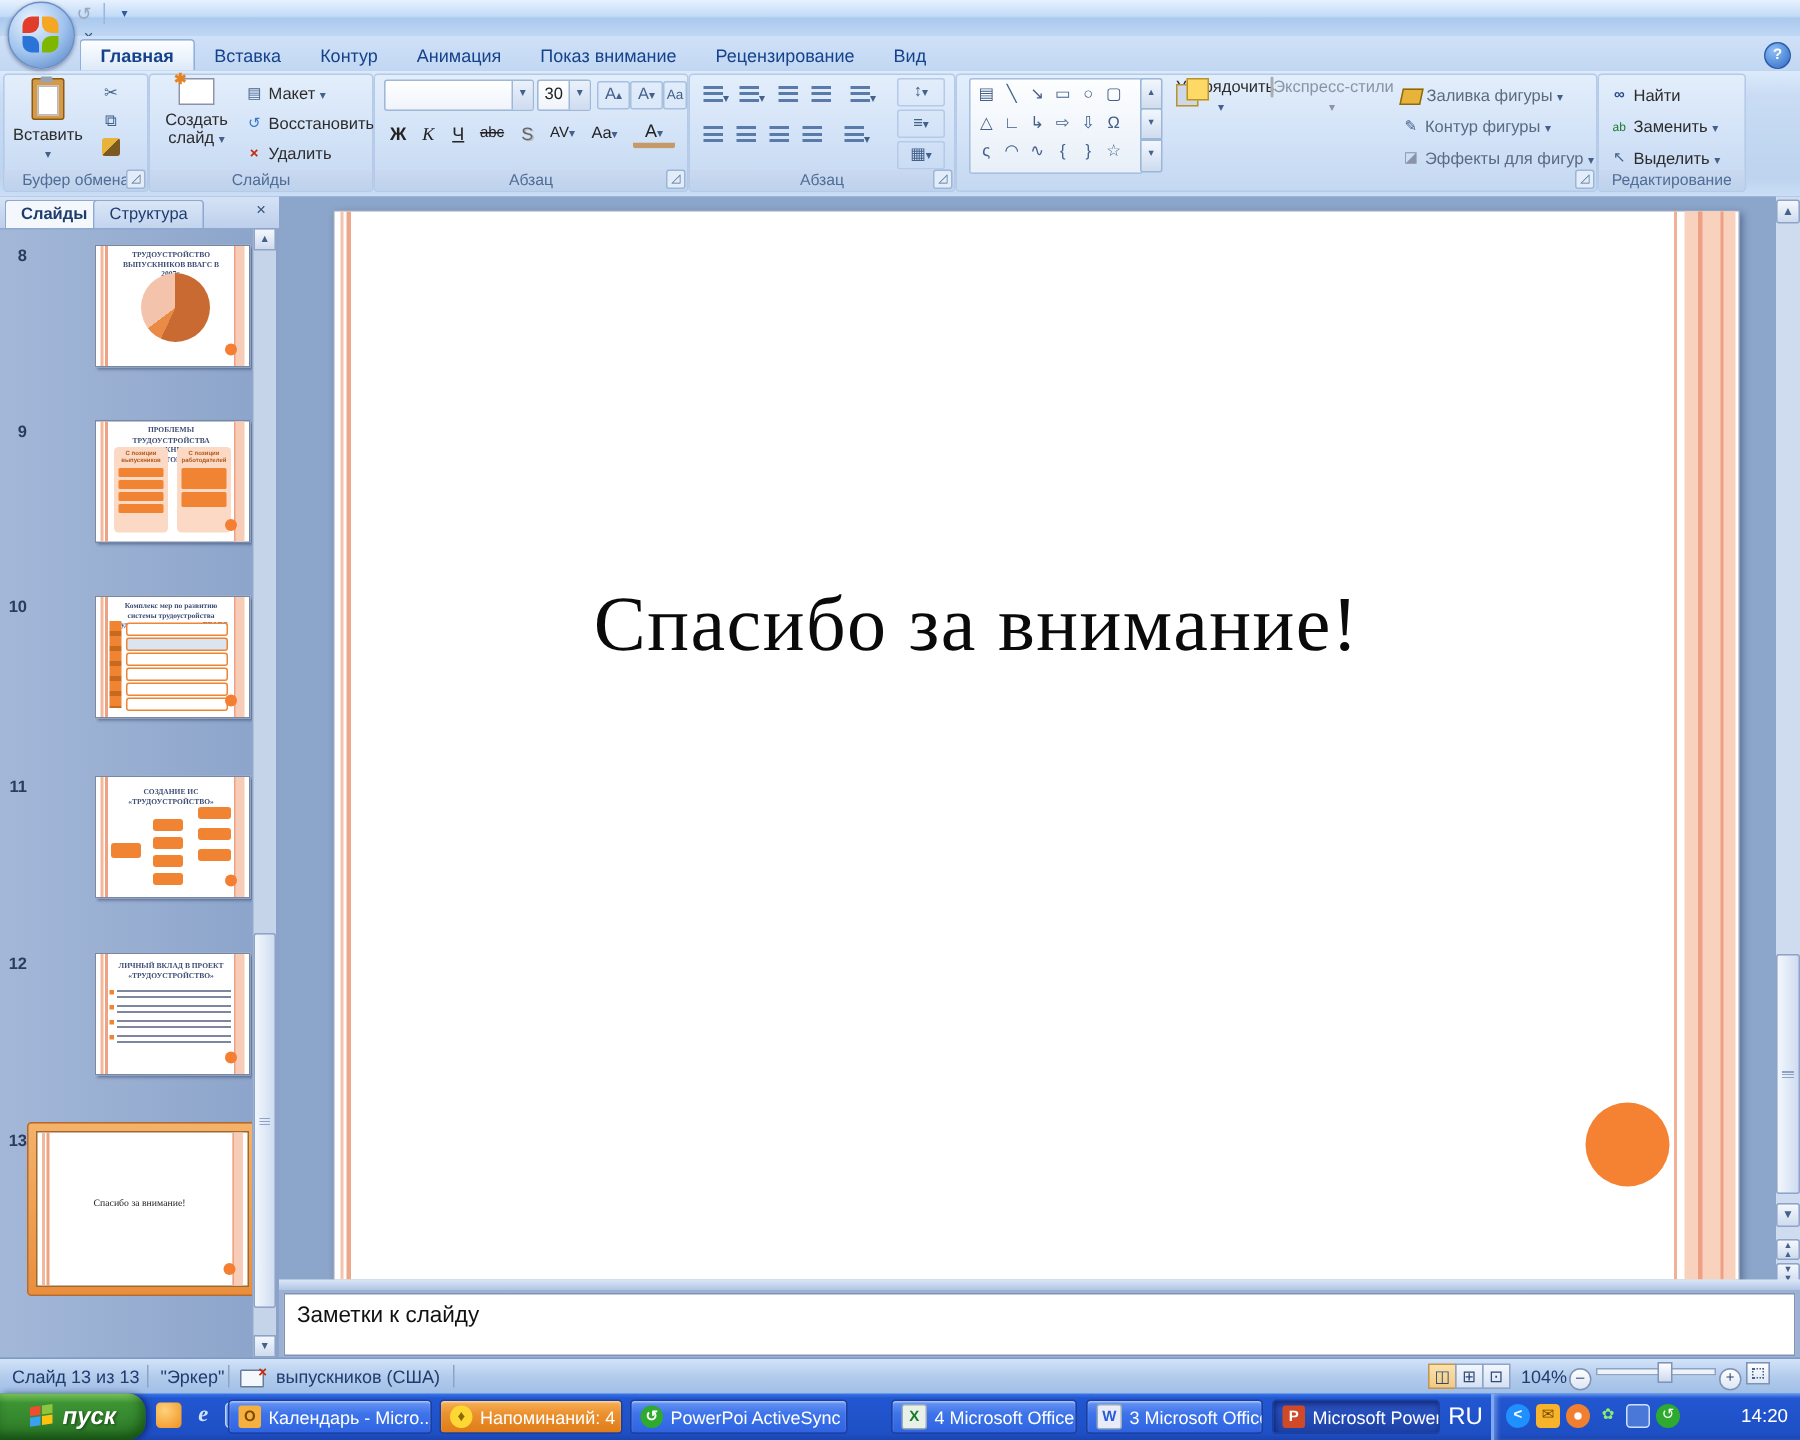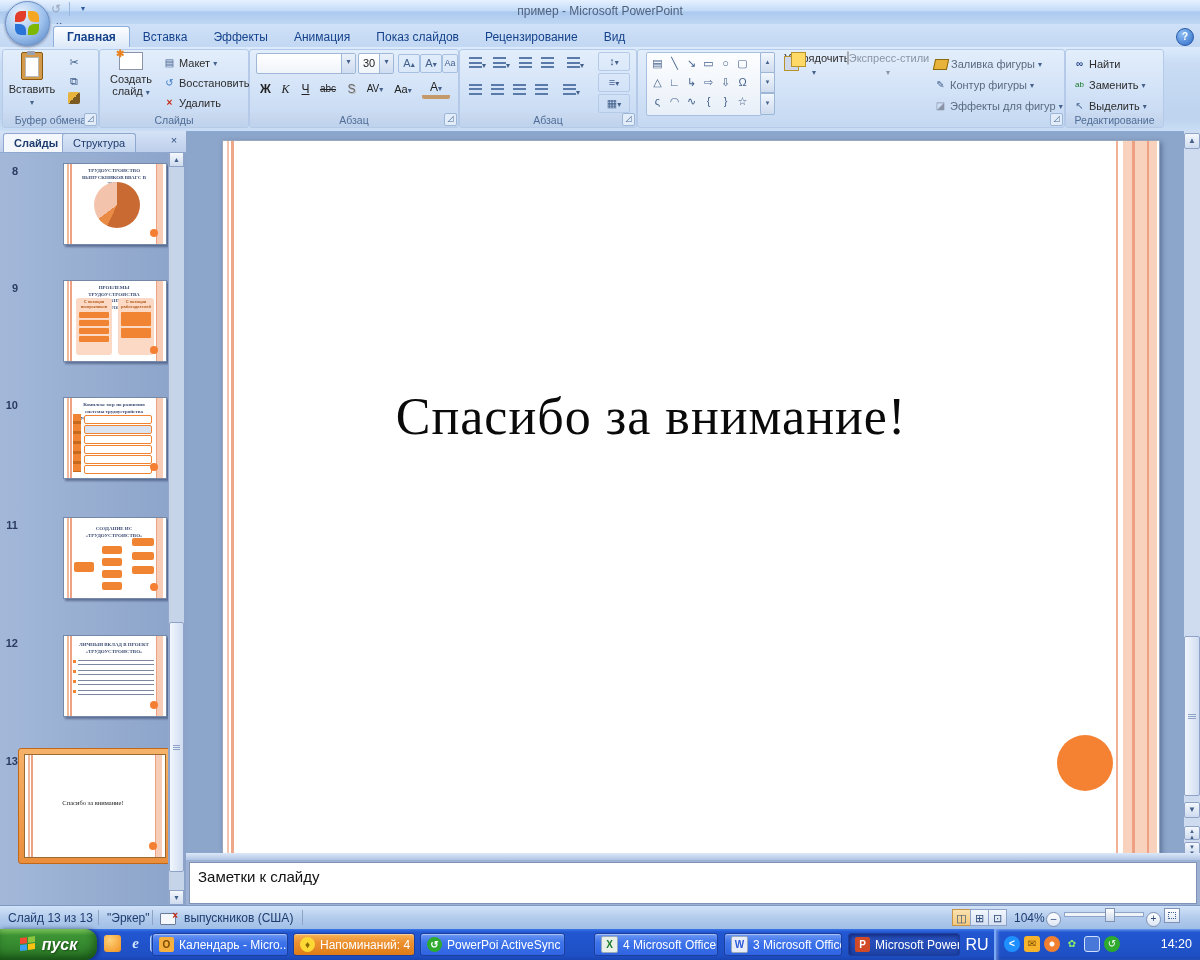--- a/index.html
+++ b/index.html
@@ -169,42 +169,41 @@
 <div id="screen">
 
   <div class="abs" id="titlebar">
     <div id="qat">
       <span class="qat-btn"><span class="disk"></span></span>
       <span class="qat-btn">↶</span>
       <span class="qat-btn" style="color:#9aa6ba">↺</span>
       <span class="qat-sep"></span>
       <span class="qat-btn" style="font-size:8px">▾</span>
     </div>
-    <div class="abs" id="title-text">пример - Microsoft PowerPoint</div>
     <div id="win-controls">
       <span class="win-btn">–</span>
       <span class="win-btn">□</span>
       <span class="win-btn">×</span>
     </div>
   </div>
 
   <div class="abs" id="office-btn">
     <span class="petal" style="left:9px;top:9px;background:#e23c2a"></span>
     <span class="petal" style="left:22px;top:9px;background:#f5a623;border-radius:0 6px 0 6px"></span>
     <span class="petal" style="left:9px;top:22px;background:#2a74d8;border-radius:0 6px 0 6px"></span>
     <span class="petal" style="left:22px;top:22px;background:#7db700"></span>
   </div>
 
   <div class="abs" id="tabrow">
     <div id="tabs">
       <span class="rtab active">Главная</span>
       <span class="rtab">Вставка</span>
-      <span class="rtab">Эффекты</span>
+      <span class="rtab">Контур</span>
       <span class="rtab">Анимация</span>
-      <span class="rtab">Показ слайдов</span>
+      <span class="rtab">Показ внимание</span>
       <span class="rtab">Рецензирование</span>
       <span class="rtab">Вид</span>
     </div>
     <div class="abs" id="help-btn">?</div>
   </div>
 
   <div class="abs" id="ribbon">
 
     <div class="rgroup" style="left:2px;width:95px">
       <div class="bigbtn" style="left:4px;width:50px">

